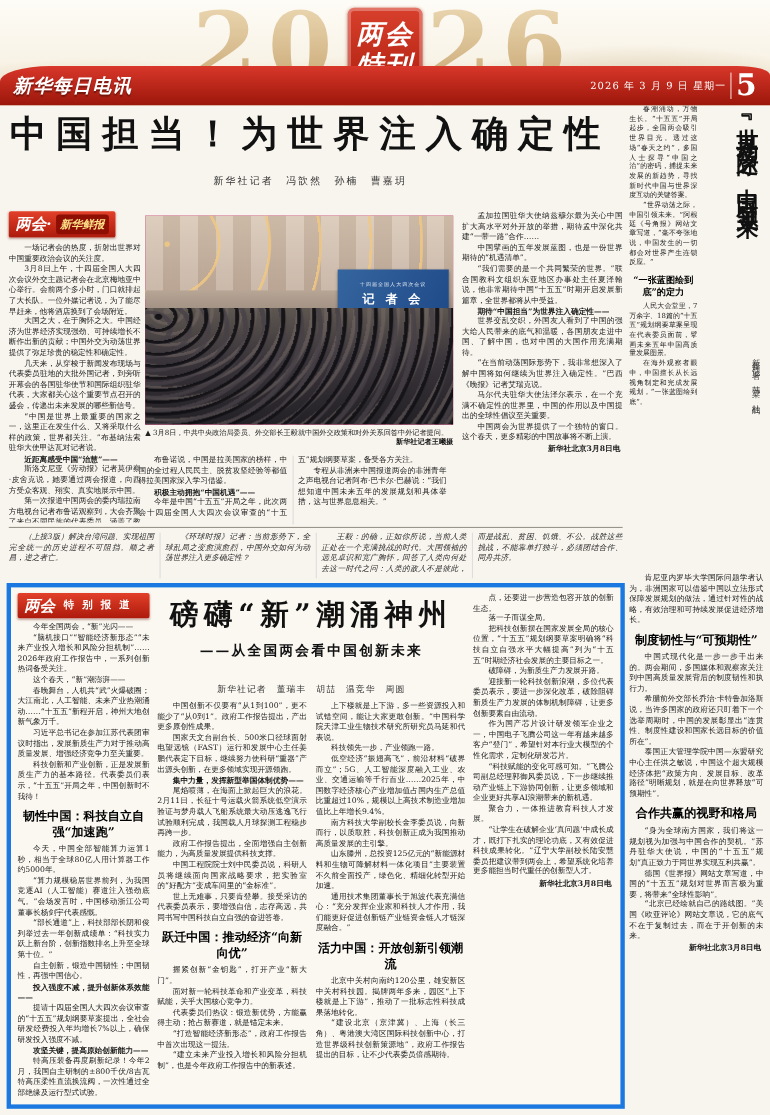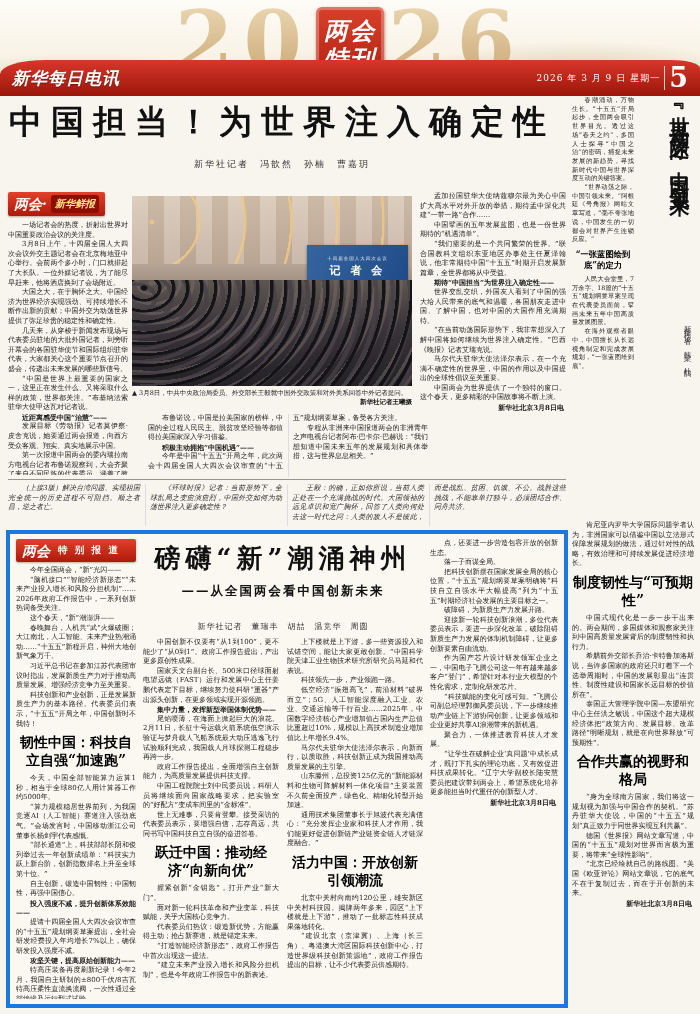--- a/index.html
+++ b/index.html
@@ -44,21 +44,21 @@
   .badge .ba{color:#fff;font-weight:bold;font-style:italic;font-size:14px;line-height:16px;white-space:nowrap}
   .badge .bb{background:#8e0e04;color:#ffe087;font-weight:bold;font-style:italic;font-size:10px;
     padding:2px 4px;border-radius:3px;white-space:nowrap}
   .badge.flat .bb{background:transparent;color:#fff;font-style:normal;letter-spacing:2px;font-size:9.5px}
 
   
   .para{font-size:7px;line-height:9.6px;text-align:justify;text-indent:2em;color:#1b1b1b}
   .para.bold{font-weight:bold}
   .para.q{font-style:italic;color:#2a2a2a}
   .para.dateline{text-align:right;font-weight:bold;text-indent:0;padding-right:2px}
-  .subhead{font-size:14px;font-weight:bold;text-align:center;color:#000;margin:5px 0 4px}
+  .subhead{font-size:11px;font-weight:bold;text-align:center;color:#000;margin:5px 0 4px}
   .colblock{overflow:hidden}
 
   .col-a{position:absolute;left:8px;top:192px;width:120px;height:288px}
   .col-a .blocks{margin-top:5px;height:254px;overflow:hidden}
 
   
   .photo{position:absolute;left:132px;top:196px;width:280px;height:190px;overflow:hidden;background:#be185d}
   .ph-ceiling{position:absolute;left:0;top:0;right:0;height:40%;
     background:
       repeating-radial-gradient(circle at 20px 26px, rgba(240,200,130,.85) 0 2px, transparent 3px 46px),
@@ -74,21 +74,21 @@
   .ph-crowd{position:absolute;left:0;bottom:0;right:0;height:56%;
     background:
       repeating-radial-gradient(ellipse 9px 7px at 12px 8px, rgba(15,14,18,.9) 0 3px, transparent 4px 14px),
       repeating-radial-gradient(ellipse 11px 8px at 4px 18px, rgba(70,64,70,.8) 0 4px, transparent 5px 17px),
       repeating-radial-gradient(ellipse 8px 6px at 20px 3px, rgba(120,108,104,.5) 0 3px, transparent 4px 13px),
       linear-gradient(180deg,#5d5650 0%,#39343a 45%,#232126 100%)}
   .caption{position:absolute;left:132px;top:389px;width:280px}
   .caption .cap-text{font-size:6.5px;line-height:8.6px;color:#222;text-align:justify}
   .caption .cap-credit{font-size:6.5px;font-weight:bold;text-align:right;color:#111}
 
-  .mid2{position:absolute;left:148px;top:414px;width:280px;height:63px;overflow:hidden;
+  .mid2{position:absolute;left:126px;top:414px;width:280px;height:63px;overflow:hidden;
     column-count:2;column-gap:10px;column-rule:1px solid #ddd}
   .col-d{position:absolute;left:420px;top:192px;width:146px;height:282px;overflow:hidden}
 
   .rule-h{position:absolute;left:8px;top:479px;width:558px;height:1px;background:#9a958c}
   .interview{position:absolute;left:8px;top:484px;width:558px;height:42px;overflow:hidden;
     column-count:4;column-gap:10px;column-rule:1px solid #ddd}
 
   
   .bluebox{position:absolute;left:6px;top:530px;width:562px;height:478px;border:4px solid #1b78e0;
     background:#fbf8f1;padding:5px 6px}
@@ -151,21 +151,21 @@
       <span class="ba">两会·</span>
       <span class="bb">新华鲜报</span>
     </span>
     <div class="blocks colblock">
         <p class="para">一场记者会的热度，折射出世界对中国重要政治会议的关注度。</p>
         <p class="para">3月8日上午，十四届全国人大四次会议外交主题记者会在北京梅地亚中心举行。会前两个多小时，门口就排起了大长队。一位外媒记者说，为了能尽早赶来，他将酒店换到了会场附近。</p>
         <p class="para">大国之大，在于胸怀之大。中国经济为世界经济实现强劲、可持续增长不断作出新的贡献；中国外交为动荡世界提供了弥足珍贵的稳定性和确定性。</p>
         <p class="para">几天来，从穿梭于新闻发布现场与代表委员驻地的大批外国记者，到旁听开幕会的各国驻华使节和国际组织驻华代表，大家都关心这个重要节点召开的盛会，传递出未来发展的哪些新信号。</p>
         <p class="para">“中国是世界上最重要的国家之一，这里正在发生什么、又将采取什么样的政策，世界都关注。”布基纳法索驻华大使甲达瓦对记者说。</p>
         <p class="para bold">近距离感受中国“治慧”——</p>
-        <p class="para">发展目标《劳动报》记者莫伊察·皮舍克说，她要通过两会报道，向西方受众客观、翔实、真实地展示中国。</p>
+        <p class="para">斯洛文尼亚《劳动报》记者莫伊察·皮舍克说，她要通过两会报道，向西方受众客观、翔实、真实地展示中国。</p>
         <p class="para">第一次报道中国两会的委内瑞拉南方电视台记者布鲁诺观察到，大会齐聚了来自不同民族的代表委员，涵盖了教育、医疗、科技等社会各界人士，各方的声音都在被倾听。</p>
       </div>
   </aside>
 
   <figure class="photo">
     <div class="ph-ceiling"></div>
     <div class="ph-wall"></div>
     <div class="ph-screen">
       <span class="s1">十四届全国人大四次会议</span>
       <span class="s2">记 者 会</span>
@@ -248,21 +248,21 @@
               <p class="para">握紧创新“金钥匙”，打开产业“新大门”。</p>
               <p class="para">面对新一轮科技革命和产业变革，科技赋能，关乎大国核心竞争力。</p>
               <p class="para">代表委员们热议：锻造新优势，方能赢得主动；抢占新赛道，就是锚定未来。</p>
               <p class="para">“打造智能经济新形态”，政府工作报告中首次出现这一提法。</p>
               <p class="para">“建立未来产业投入增长和风险分担机制”，也是今年政府工作报告中的新表述。</p>
             </div>
           <div class="bb-c3 colblock">
               <p class="para">上下楼就是上下游，多一些资源投入和试错空间，能让大家更敢创新。”中国科学院天津工业生物技术研究所研究员马延和代表说。</p>
               <p class="para">科技领先一步，产业领跑一路。</p>
               <p class="para">低空经济“振翅高飞”，前沿材料“破界而立”；5G、人工智能深度融入工业、农业、交通运输等千行百业……2025年，中国数字经济核心产业增加值占国内生产总值比重超过10%，规模以上高技术制造业增加值比上年增长9.4%。</p>
-              <p class="para">马尔代夫驻华大使法泽尔表示，向新而行，以质取胜，科技创新正成为我国推动高质量发展的主引擎。</p>
+              <p class="para">南方科技大学副校长金李委员说，向新而行，以质取胜，科技创新正成为我国推动高质量发展的主引擎。</p>
               <p class="para">山东滕州，总投资125亿元的“新能源材料和生物可降解材料一体化项目”主要装置不久前全面投产，绿色化、精细化转型开始加速。</p>
               <p class="para">通用技术集团董事长于旭波代表充满信心：“充分发挥企业家和科技人才作用，我们能更好促进创新链产业链资金链人才链深度融合。”</p>
               <h4 class="subhead">活力中国：开放创新引领潮流</h4>
               <p class="para">北京中关村向南约120公里，雄安新区中关村科技园。揭牌两年多来，园区“上下楼就是上下游”，推动了一批标志性科技成果落地转化。</p>
               <p class="para">“建设北京（京津冀）、上海（长三角）、粤港澳大湾区国际科技创新中心，打造世界级科技创新策源地”，政府工作报告提出的目标，让不少代表委员倍感期待。</p>
             </div>
         </div>
       </div>
       <div class="bb-c4 colblock">
           <p class="para">点，还要进一步营造包容开放的创新生态。</p>

